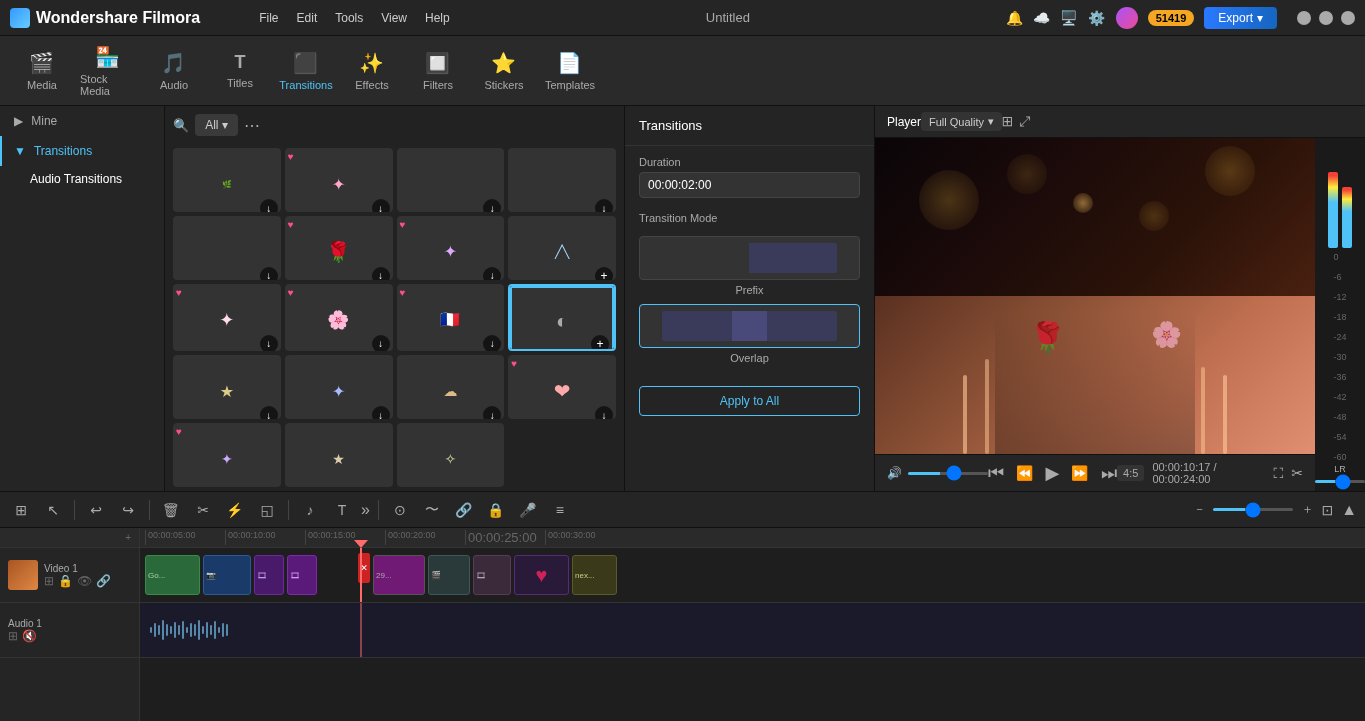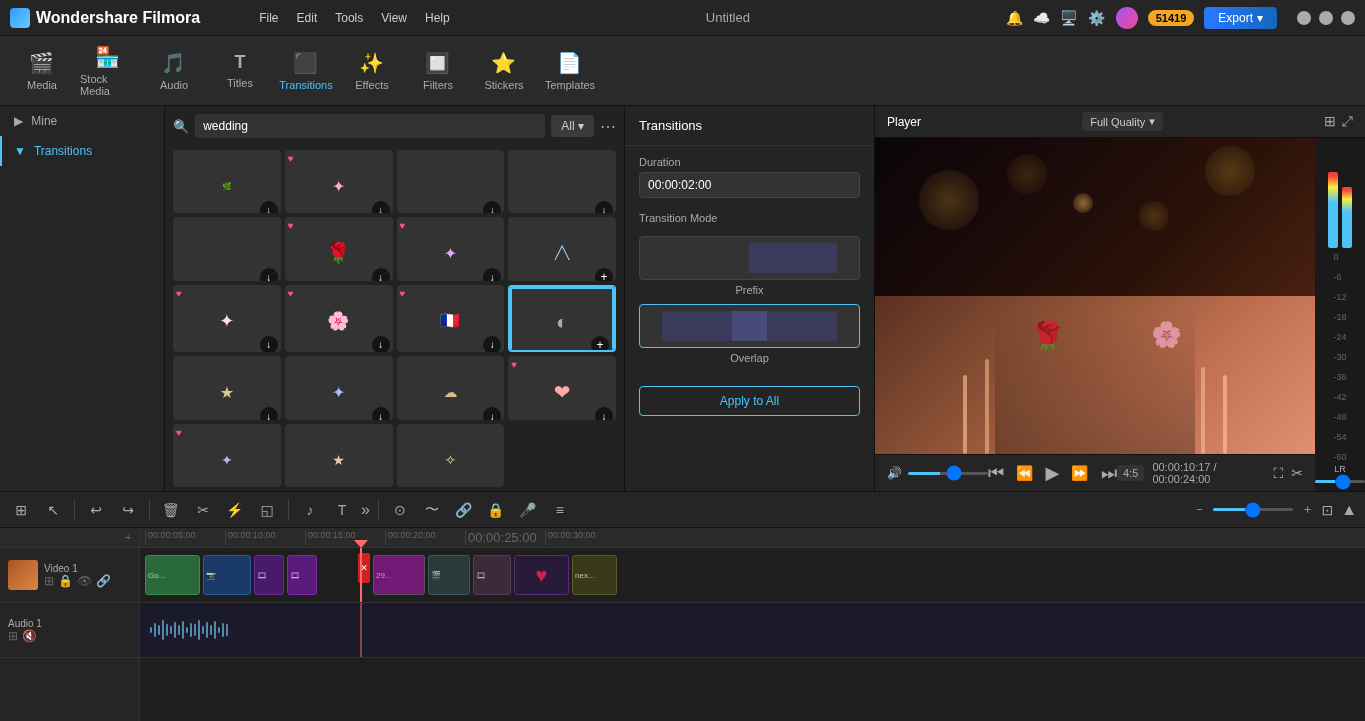--- a/index.html
+++ b/index.html
@@ -87,21 +87,21 @@
     .mode-option { display: flex; flex-direction: column; align-items: center; gap: 4px; }
     .mode-thumb { width: 100%; height: 44px; background: #333; border-radius: 4px; display: flex; align-items: center; justify-content: center; cursor: pointer; border: 1px solid #444; overflow: hidden; }
     .mode-thumb.selected { border-color: #4fc3f7; }
     .mode-thumb-prefix { background: linear-gradient(90deg, transparent 50%, #3a3a5a 50%); width: 80%; height: 70%; border-radius: 2px; }
     .mode-thumb-overlap { background: linear-gradient(90deg, #3a3a5a 40%, #4a4a7a 40%, #4a4a7a 60%, #3a3a5a 60%); width: 80%; height: 70%; border-radius: 2px; }
     .mode-name { font-size: 11px; color: #aaa; }
     .apply-all-btn { margin: 14px; background: transparent; border: 1px solid #4fc3f7; color: #4fc3f7; border-radius: 4px; padding: 7px; cursor: pointer; font-size: 12px; }
 
     
     .player-area { flex: 1; background: #1a1a1a; display: flex; flex-direction: column; }
-    .player-header { display: flex; align-items: center; justify-content: space-between; padding: 6px 12px; background: #252525; border-bottom: 1px solid #111; }
+    .player-header { display: flex; align-items: center; padding: 6px 12px; background: #252525; border-bottom: 1px solid #111; }
     .player-tab { color: #fff; font-size: 12px; }
     .player-quality { display: flex; align-items: center; gap: 4px; background: #333; border-radius: 4px; padding: 3px 8px; font-size: 11px; color: #ccc; cursor: pointer; }
     .player-view-icons { display: flex; gap: 6px; color: #aaa; font-size: 14px; }
     .player-preview { flex: 1; background: #000; position: relative; overflow: hidden; }
 
     
     .player-controls-row { display: flex; align-items: center; justify-content: space-between; padding: 6px 12px; background: #252525; border-top: 1px solid #111; }
     .volume-slider-row { display: flex; align-items: center; gap: 6px; }
     .slider { -webkit-appearance: none; appearance: none; background: linear-gradient(to right, #4fc3f7 40%, #555 40%); height: 3px; border-radius: 2px; outline: none; cursor: pointer; }
     .ctrl-btns { display: flex; gap: 12px; align-items: center; color: #aaa; font-size: 18px; }
@@ -229,26 +229,28 @@
 
   <div class="left-panel">
     <div class="left-panel-item">
       <span>▶</span>
       <span>Mine</span>
     </div>
     <div class="left-panel-item active">
       <span>▼</span>
       <span>Transitions</span>
     </div>
+    <div class="left-panel-sub active">
+      <span>Audio Transitions</span>
+    </div>
   </div>
 
   <div class="center-panel">
     <div class="search-bar">
       <span style="color:#aaa;font-size:13px;">🔍</span>
-      <input class="search-input" type="text" placeholder="Search..." value="wedding" style="">
       <button class="filter-btn">
         <span>All</span>
         <span> ▾</span>
       </button>
       <button class="more-btn">⋯</button>
     </div>
 
     <div class="grid">
 
       <div class="grid-item">

